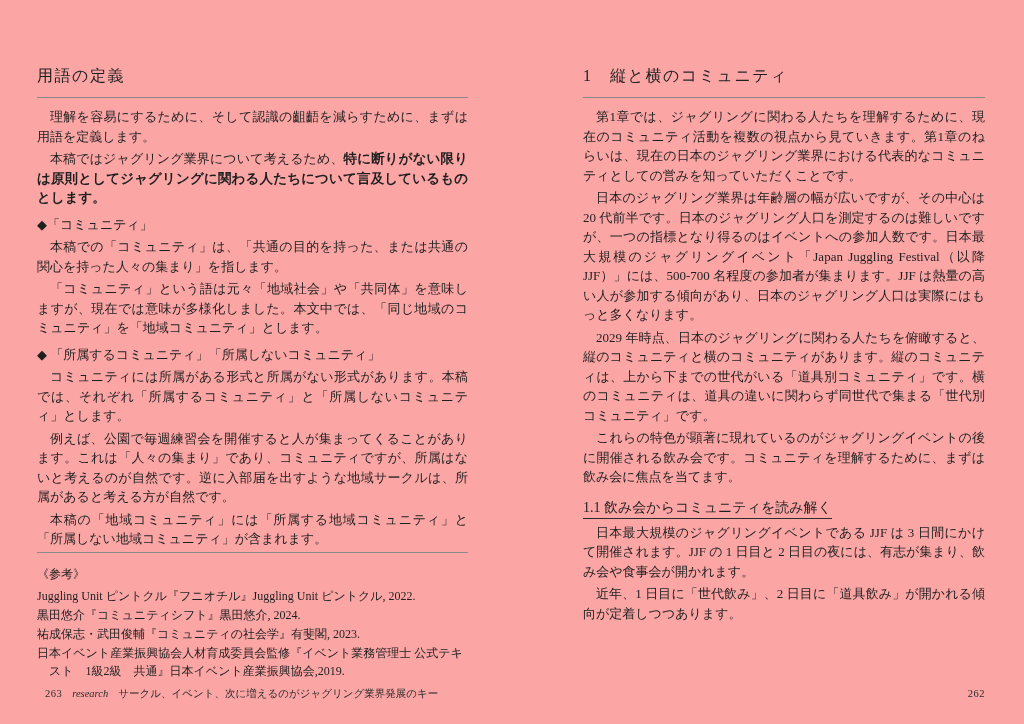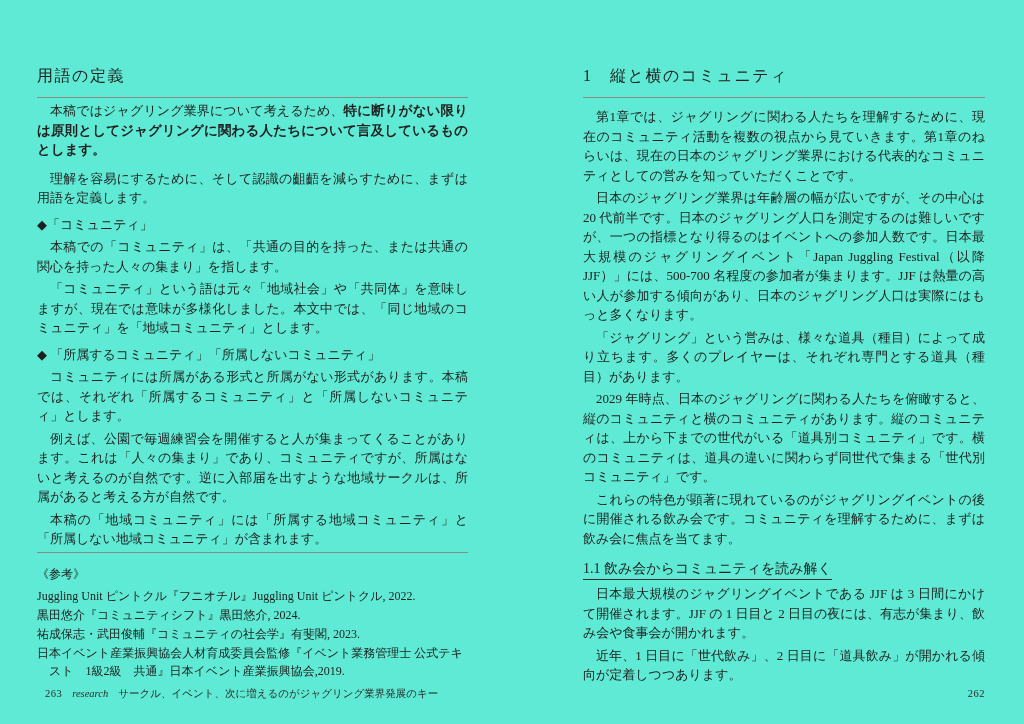--- a/index.html
+++ b/index.html
@@ -11,21 +11,21 @@
     height: 724px;
     background: #ffffff;
     font-family: "Liberation Serif", "DejaVu Serif", serif;
     color: #1f1f1f;
     position: relative;
     overflow: hidden;
   }
   .spread {
     position: absolute;
     inset: 0;
-    background: #5eead4;
+    background: #fca5a5;
   }
   .col {
     position: absolute;
     top: 66px;
   }
   .col-left  { left: 37px;  width: 431px; }
   .col-right { left: 583px; width: 402px; }
 
   .chapter-title {
     font-size: 16px;
@@ -97,23 +97,23 @@
   }
 </style>
 </head>
 <body>
 
 <div class="spread">
 
   <div class="col col-left">
     <h2 class="chapter-title">用語の定義</h2>
 
+    <p class="body first">理解を容易にするために、そして認識の齟齬を減らすために、まずは用語を定義します。</p>
+
     <p class="body"><span>本稿ではジャグリング業界について考えるため、</span><strong class="em-gothic">特に断りがない限りは原則としてジャグリングに関わる人たちについて言及しているものとします。</strong></p>
-
-    <p class="body first">理解を容易にするために、そして認識の齟齬を減らすために、まずは用語を定義します。</p>
 
     <h3 class="diamond">◆「コミュニティ」</h3>
     <p class="body">本稿での「コミュニティ」は、「共通の目的を持った、または共通の関心を持った人々の集まり」を指します。</p>
 
     <p class="body">「コミュニティ」という語は元々「地域社会」や「共同体」を意味しますが、現在では意味が多様化しました。本文中では、「同じ地域のコミュニティ」を「地域コミュニティ」とします。</p>
 
     <h3 class="diamond">◆ 「所属するコミュニティ」「所属しないコミュニティ」</h3>
     <p class="body">コミュニティには所属がある形式と所属がない形式があります。本稿では、それぞれ「所属するコミュニティ」と「所属しないコミュニティ」とします。</p>
     <p class="body">例えば、公園で毎週練習会を開催すると人が集まってくることがあります。これは「人々の集まり」であり、コミュニティですが、所属はないと考えるのが自然です。逆に入部届を出すような地域サークルは、所属があると考える方が自然です。</p>
     <p class="body">本稿の「地域コミュニティ」には「所属する地域コミュニティ」と「所属しない地域コミュニティ」が含まれます。</p>
@@ -125,21 +125,20 @@
       <p class="ref-item">祐成保志・武田俊輔『コミュニティの社会学』有斐閣, 2023.</p>
       <p class="ref-item">日本イベント産業振興協会人材育成委員会監修『イベント業務管理士 公式テキスト　1級2級　共通』日本イベント産業振興協会,2019.</p>
     </div>
   </div>
 
   <div class="col col-right">
     <h2 class="chapter-title">1　縦と横のコミュニティ</h2>
 
     <p class="body first">第1章では、ジャグリングに関わる人たちを理解するために、現在のコミュニティ活動を複数の視点から見ていきます。第1章のねらいは、現在の日本のジャグリング業界における代表的なコミュニティとしての営みを知っていただくことです。</p>
     <p class="body">日本のジャグリング業界は年齢層の幅が広いですが、その中心は 20 代前半です。日本のジャグリング人口を測定するのは難しいですが、一つの指標となり得るのはイベントへの参加人数です。日本最大規模のジャグリングイベント「Japan Juggling Festival（以降 JJF）」には、500-700 名程度の参加者が集まります。JJF は熱量の高い人が参加する傾向があり、日本のジャグリング人口は実際にはもっと多くなります。</p>
-    <p class="body">「ジャグリング」という営みは、様々な道具（種目）によって成り立ちます。多くのプレイヤーは、それぞれ専門とする道具（種目）があります。</p>
     <p class="body">2029 年時点、日本のジャグリングに関わる人たちを俯瞰すると、縦のコミュニティと横のコミュニティがあります。縦のコミュニティは、上から下までの世代がいる「道具別コミュニティ」です。横のコミュニティは、道具の違いに関わらず同世代で集まる「世代別コミュニティ」です。</p>
     <p class="body">これらの特色が顕著に現れているのがジャグリングイベントの後に開催される飲み会です。コミュニティを理解するために、まずは飲み会に焦点を当てます。</p>
 
     <h4 class="sub-heading"><span>1.1 飲み会からコミュニティを読み解く</span></h4>
     <p class="body">日本最大規模のジャグリングイベントである JJF は 3 日間にかけて開催されます。JJF の 1 日目と 2 日目の夜には、有志が集まり、飲み会や食事会が開かれます。</p>
     <p class="body">近年、1 日目に「世代飲み」、2 日目に「道具飲み」が開かれる傾向が定着しつつあります。</p>
 
   </div>
 
   <div class="footer footer-left">

